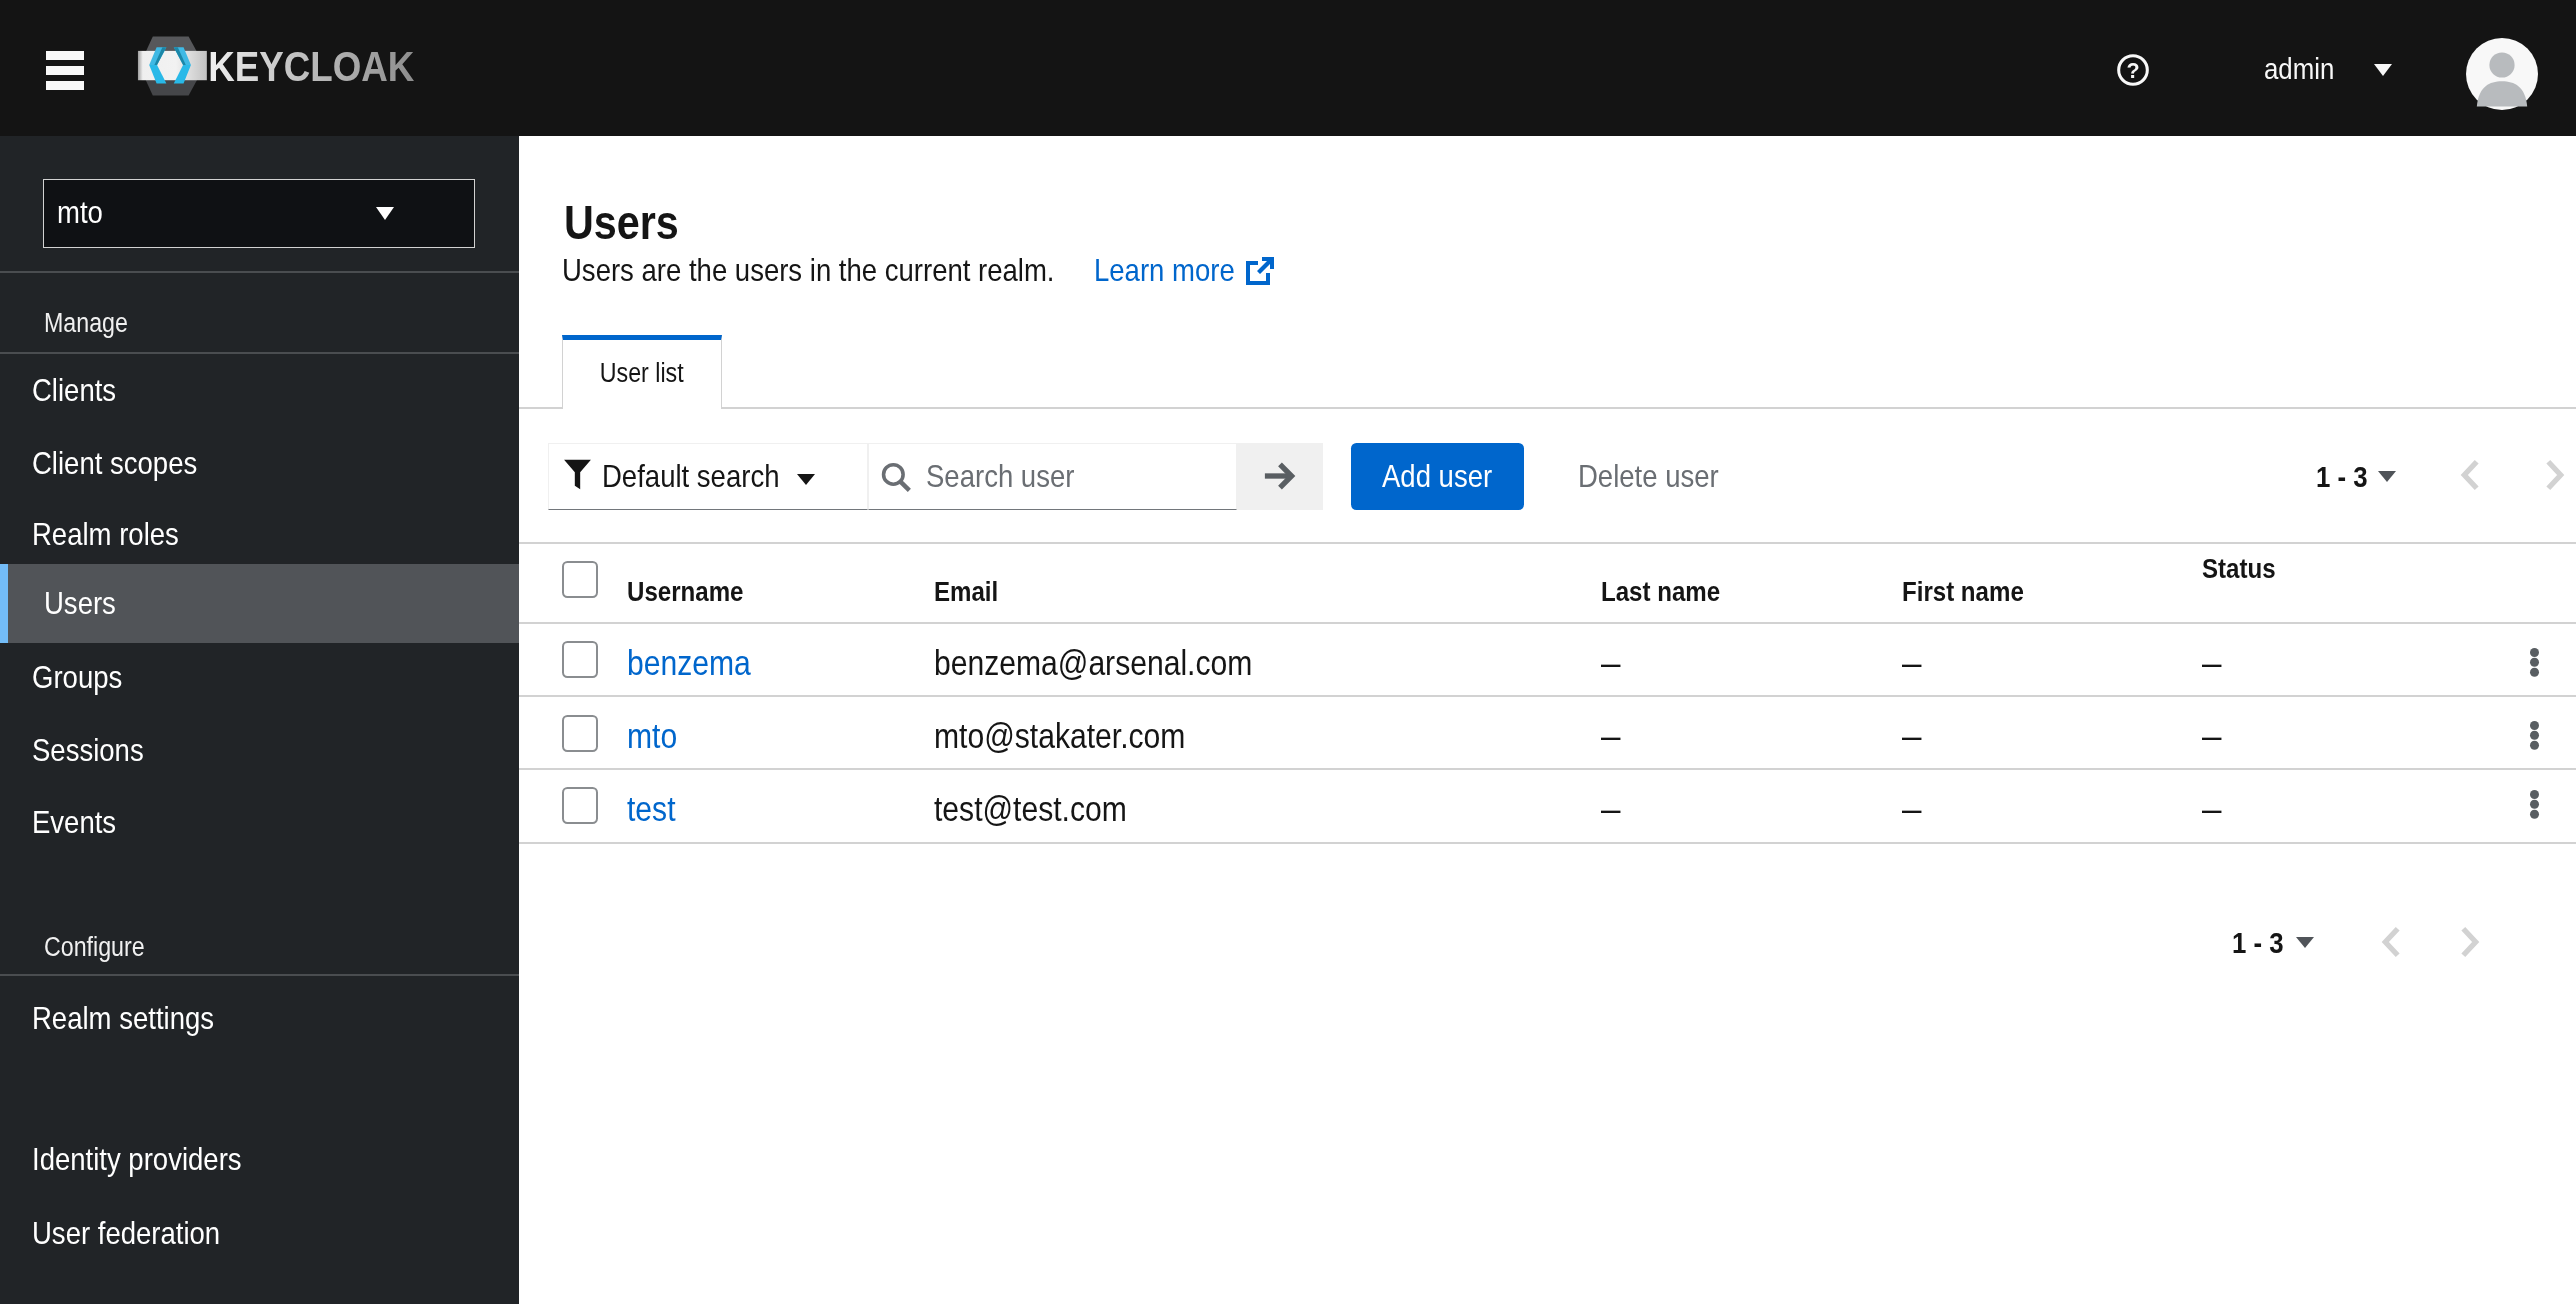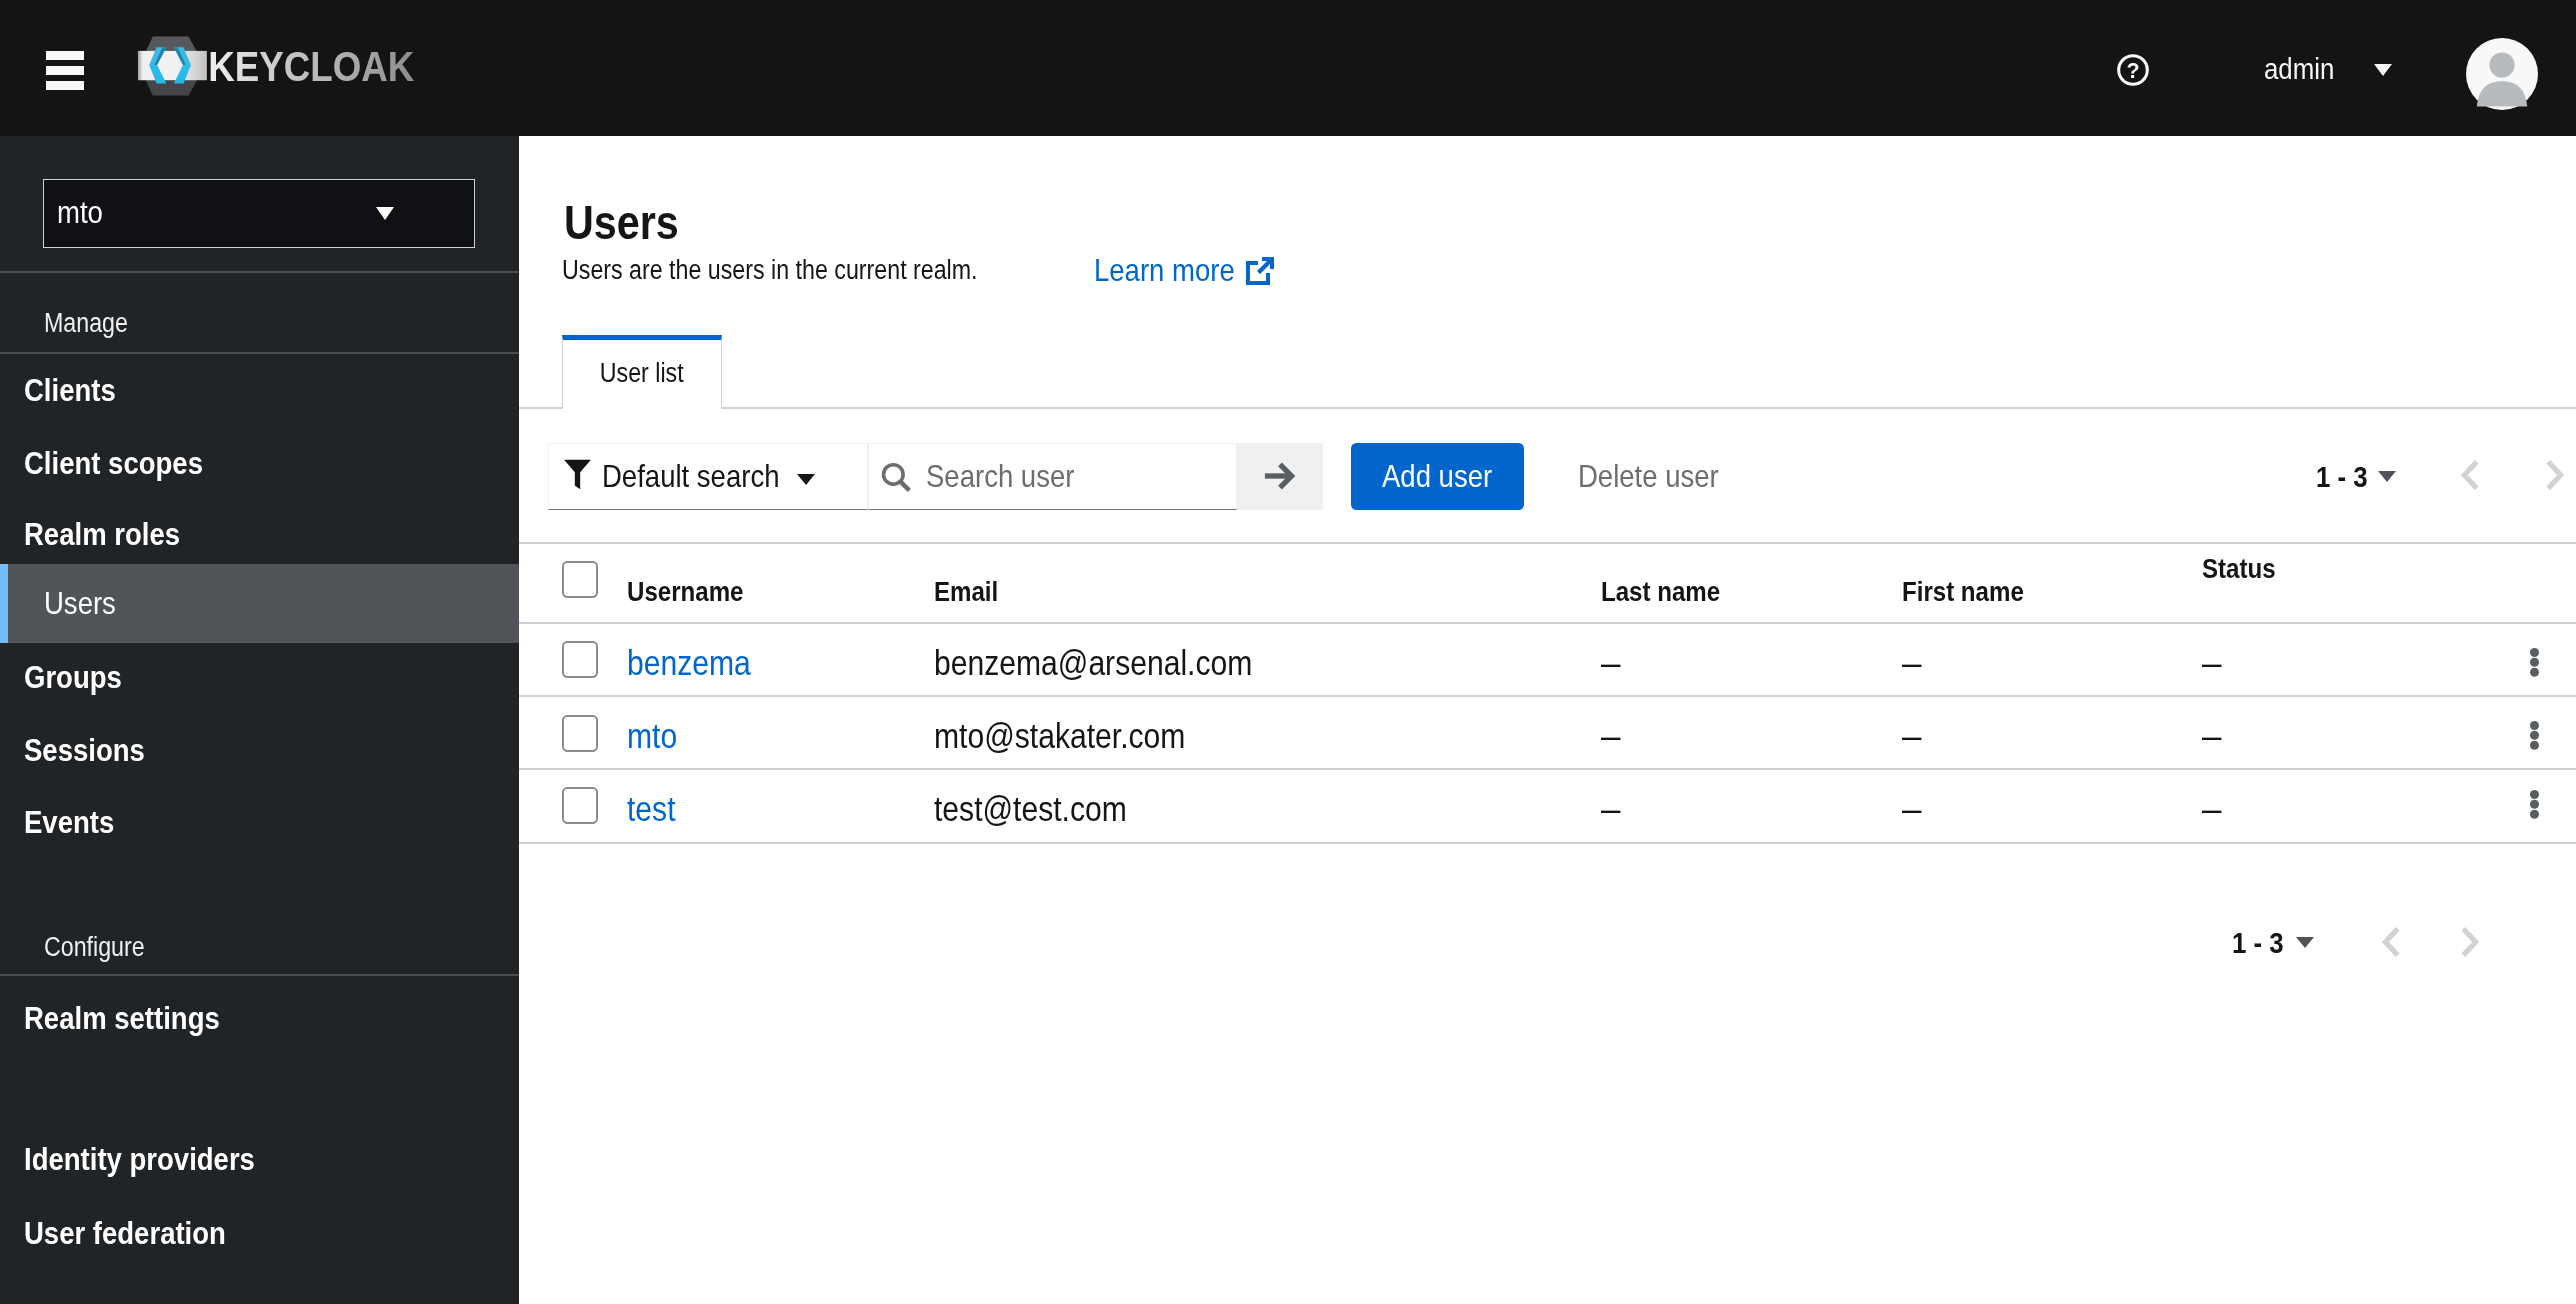--- a/index.html
+++ b/index.html
@@ -17,28 +17,28 @@
 #sidebar { position:absolute; left:0; top:136px; width:519px; height:1168px; background:#212427; }
 #realmsel { position:absolute; left:43px; top:43px; width:432px; height:69px;
   background:#0f1114; border:1.8px solid #d2d2d2; }
 #realmsel .txt { position:absolute; left:13.4px; top:0; height:65px; line-height:65px;
   color:#fff; font-size:32px; }
 #realmsel .car { position:absolute; left:332px; top:27px; width:0; height:0;
   border-left:9.8px solid transparent; border-right:9.8px solid transparent; border-top:13.4px solid #fff; }
 .sdiv { position:absolute; left:0; width:519px; height:1.8px; background:#4a4d50; }
 .navlabel { position:absolute; left:44px; color:#f0f0f0; font-size:27px; line-height:29px; }
 .navitem { position:absolute; left:0; width:519px; height:72px; color:#fff; font-size:32px;
-  line-height:72px; padding-left:24px;font-weight:bold; }
+  line-height:72px; padding-left:32px; }
 #navusers { position:absolute; left:0; top:428px; width:519px; height:79px; background:#515458;
   border-left:8px solid #73bcf7; color:#fff; font-size:32px; line-height:79px; padding-left:36px; }
 
 
 #content { position:absolute; left:519px; top:136px; width:2057px; height:1168px; background:#fff; }
 #title { position:absolute; left:45px; top:63px; font-size:48px; line-height:48px; font-weight:bold; color:#151515; }
-#subtitle { position:absolute; left:43px; top:115px; font-size:27px; line-height:39px; color:#151515; }
+#subtitle { position:absolute; left:43px; top:115px; font-size:32px; line-height:39px; color:#151515; }
 #learnmore { position:absolute; left:575px; top:115px; font-size:32px; line-height:39px; color:#06c; }
 .extlink { position:absolute; left:725px; top:119px; }
 
 
 #tabline { position:absolute; left:0; top:271px; width:2057px; height:1.8px; background:#d2d2d2; }
 #tab { position:absolute; left:43px; top:199px; width:160px; height:74px; background:#fff;
   border-left:1.8px solid #d2d2d2; border-right:1.8px solid #d2d2d2; border-top:5.4px solid #06c; }
 #tab .txt { position:absolute; left:0; top:0; width:157px; height:67px; line-height:67px;
   font-size:27px; color:#151515; text-align:center; }
 

